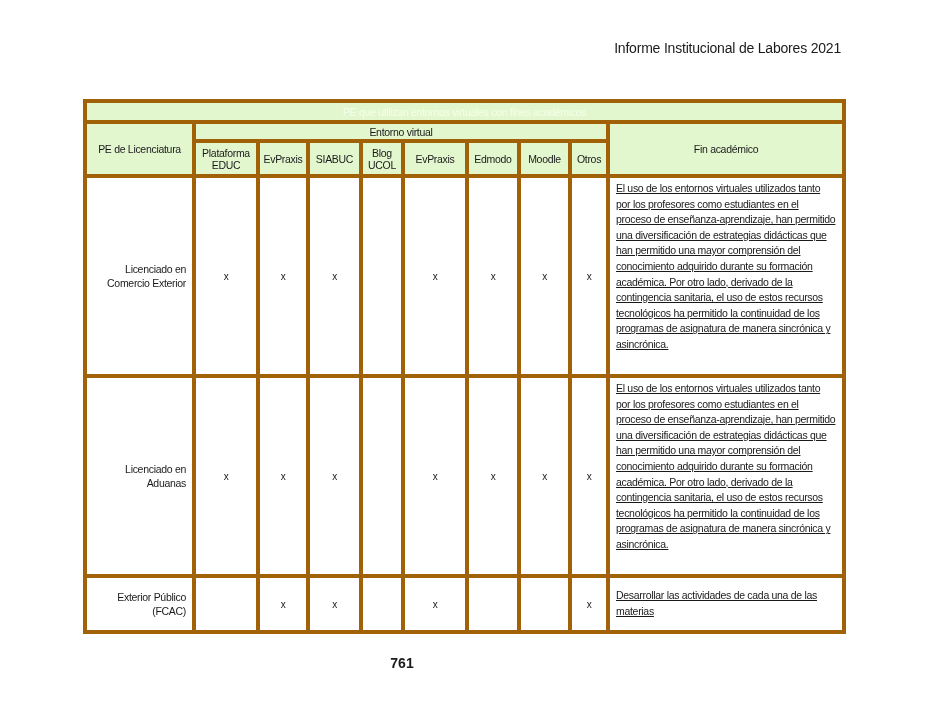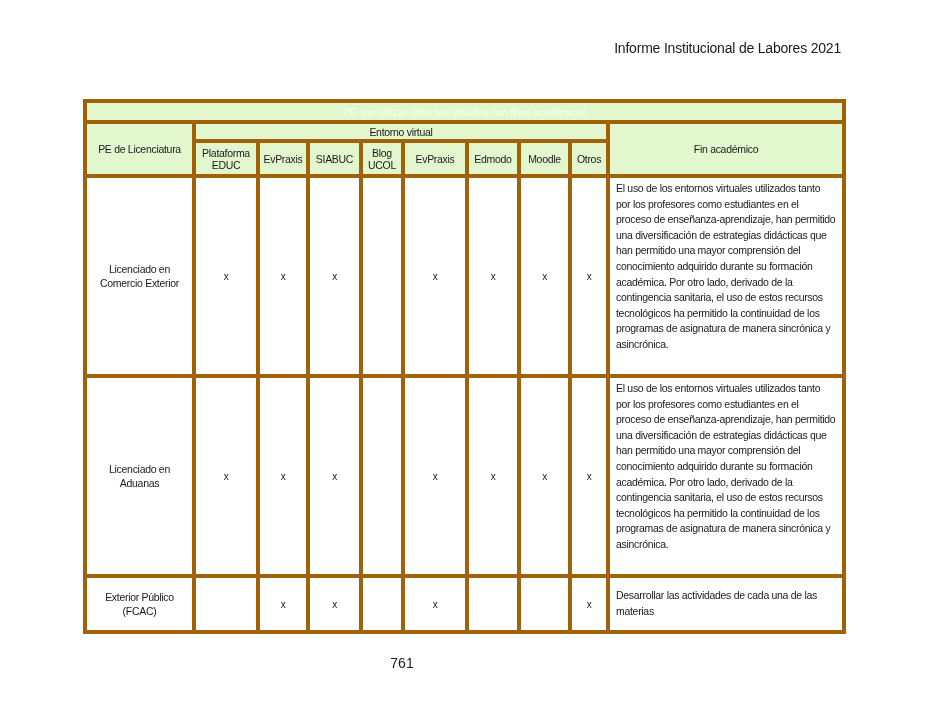--- a/index.html
+++ b/index.html
@@ -6,40 +6,40 @@
   body {
     width: 925px; height: 715px; position: relative; overflow: hidden;
     font-family: "Liberation Sans", "DejaVu Sans", sans-serif; color: #1a1a1a;
   }
   .running-header {
     position: absolute; top: 40px; right: 84px;
     font-size: 14px; letter-spacing: -0.2px; color: #1a1a1a;
   }
   .page-number {
     position: absolute; top: 655px; left: 0; width: 804px; text-align: center;
-    font-size: 14px; color: #1a1a1a;
+    font-size: 14px; color: #1a1a1a; font-weight: bold;
   }
   table.data-table {
     position: absolute; top: 99px; left: 83px;
     width: 759px; border-collapse: collapse; table-layout: fixed;
     font-size: 10.5px; letter-spacing: -0.3px;
   }
   table.data-table td, table.data-table th {
     border: 4px solid #a16207; padding: 0; vertical-align: middle; font-weight: normal;
   }
   .caption-row th {
     background: #5cb82a; color: #f4ffe8; height: 17px; text-align: center;
     font-size: 10.5px;
   }
   .head th { background: #e3f7cf; text-align: center; line-height: 12px; }
   .head .group-row th { height: 15px; margin-top: 12px; }
   .head .sub-row th { height: 31px; margin-left: 12px; }
-  .row-label { padding: 12px 6px !important; text-align: center; line-height: 14px; }
+  .row-label { padding: 12px 6px !important; text-align: right; line-height: 14px; }
   .mark { text-align: center; font-size: 10px; }
-  .goal { padding: 3px 6px !important; text-align: left; line-height: 15.6px; font-size: 10.5px; vertical-align: top !important; }
+  .goal { padding: 3px 6px !important; text-align: left; line-height: 15.6px; font-size: 10.5px; vertical-align: top !important; text-decoration: underline; }
   .tall { height: 200px; }
   .short { height: 33px; }
 </style>
 </head>
 <body>
 
 <div class="running-header">Informe Institucional de Labores 2021</div>
 
 <table class="data-table">
   <colgroup>

